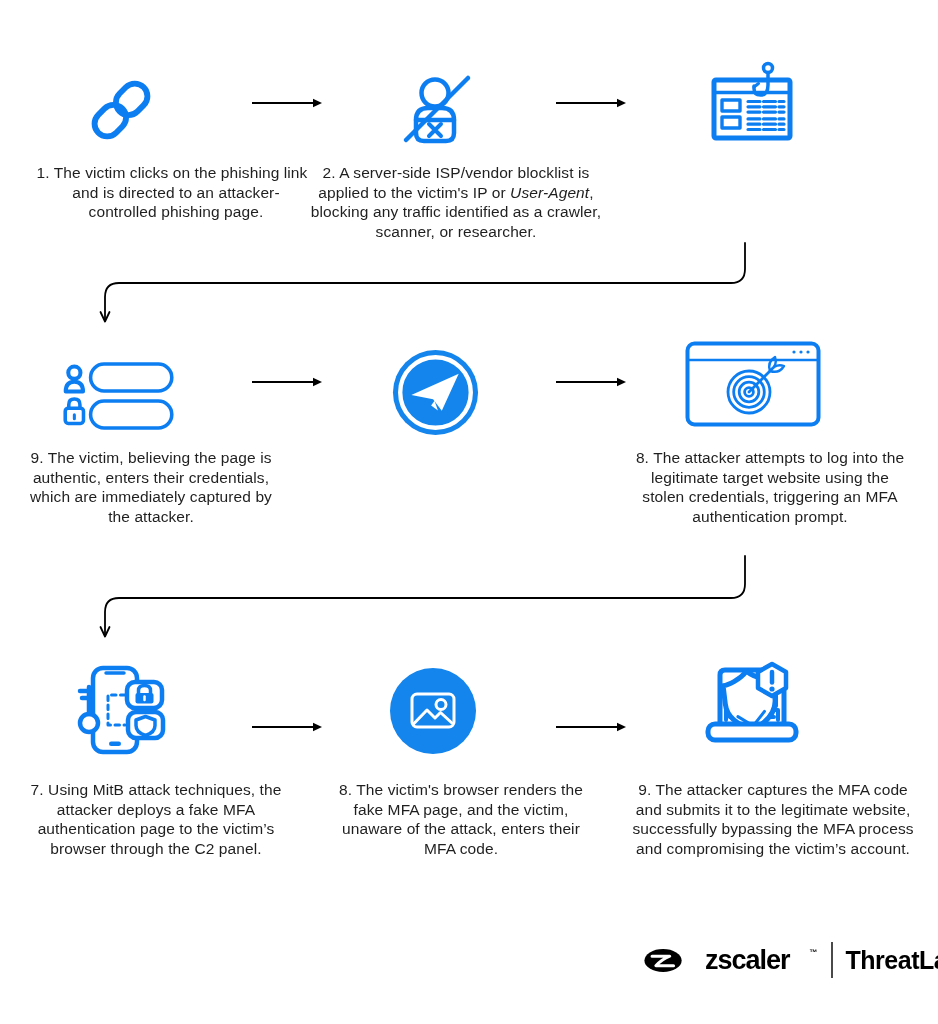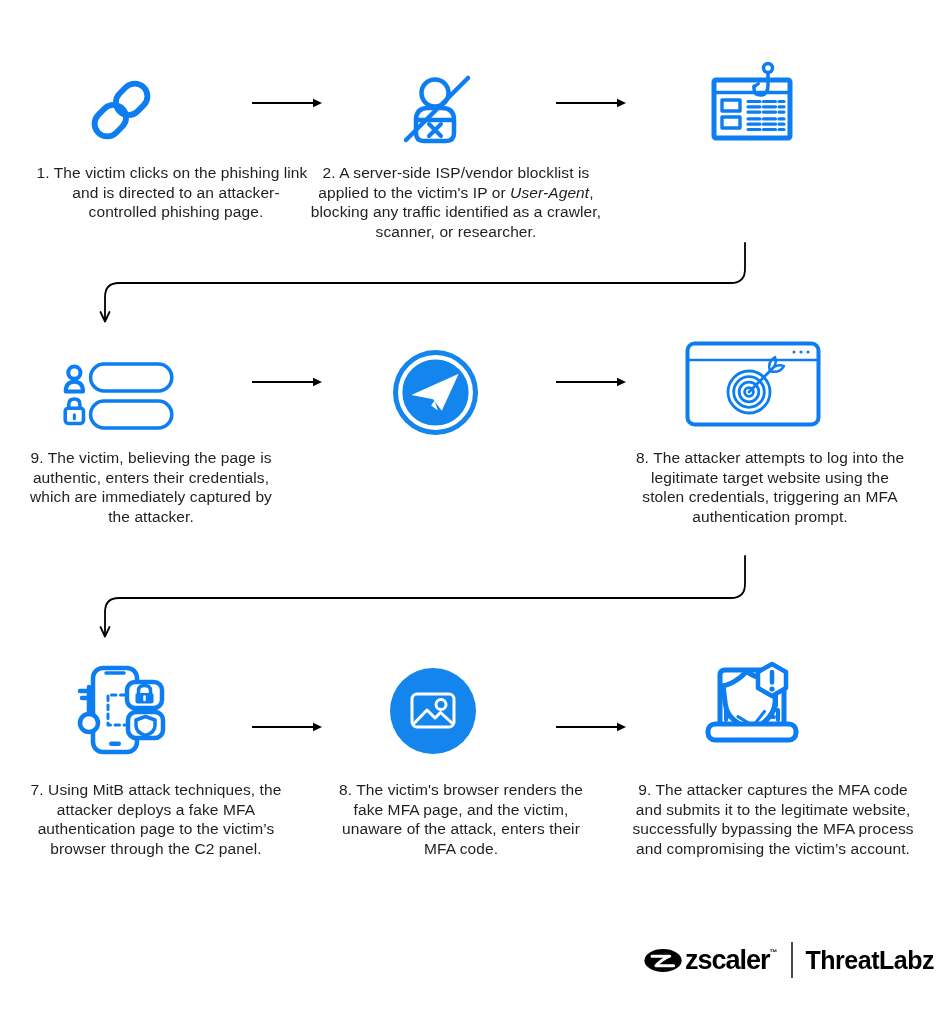--- a/index.html
+++ b/index.html
@@ -4,21 +4,21 @@
 <style>
   html,body{margin:0;padding:0;background:#fff;}
   .canvas{position:relative;width:938px;height:1024px;background:#ffffff;overflow:hidden;
           font-family:"Liberation Sans",sans-serif;}
   .abs{position:absolute;}
   .step-text{position:absolute;color:#1f1f1f;font-size:15.5px;line-height:1.27;letter-spacing:0.1px;text-align:center;}
   .step-text .it{font-style:italic;}
   .hang{padding-left:8px;text-indent:-8px;}
   .overlay{position:absolute;left:0;top:0;pointer-events:none;}
   .footer{position:absolute;left:643px;top:942px;display:flex;align-items:center;gap:13px;}
-  .brand-wrap{display:flex;align-items:flex-start;gap:0;}
+  .brand-wrap{display:flex;align-items:flex-start;gap:20px;}
   .brand-text{font-weight:700;color:#000;font-size:27px;letter-spacing:-1px;line-height:1;}
   .brand-tm{font-size:8px;color:#000;font-weight:700;margin-top:1px;}
   .footer-divider{width:2px;height:36px;background:#4a4a4a;}
   .subbrand-text{font-weight:700;color:#000;font-size:25px;letter-spacing:-0.5px;line-height:1;}
 </style>
 </head>
 <body>
 
 <div class="canvas">
 

